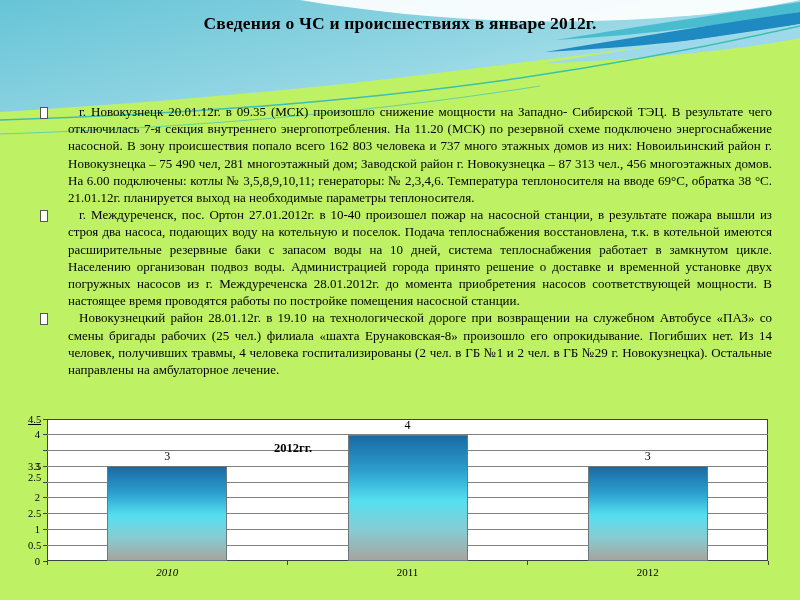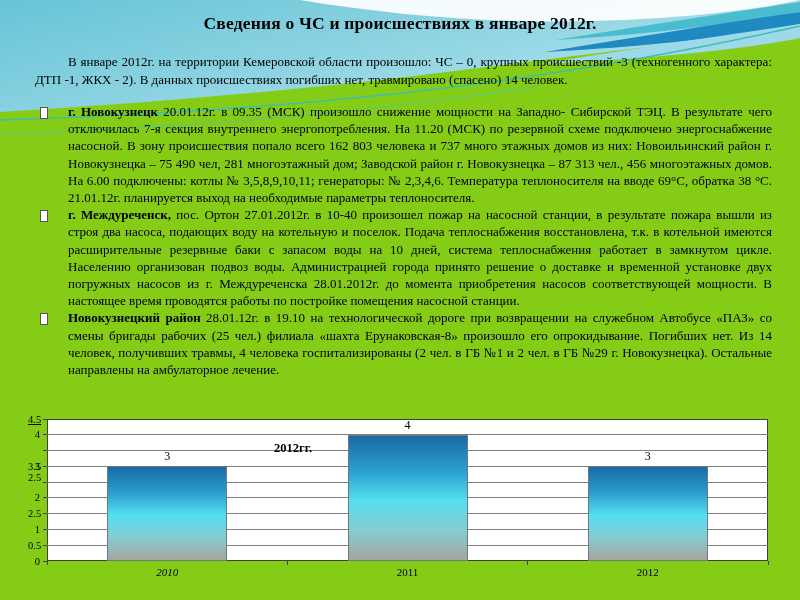--- a/index.html
+++ b/index.html
@@ -1,35 +1,35 @@
 <!DOCTYPE html>
 <html><head>
 <meta charset="utf-8">
 <style>
   html,body{margin:0;padding:0;}
   #slide{
-    position:relative;width:800px;height:600px;background:#84cc16;
+    position:relative;width:800px;height:600px;background:#bef264;
     overflow:hidden;font-family:"Liberation Serif",serif;color:#000;
   }
   #waves{position:absolute;top:0;left:0;width:800px;height:160px;}
   .slide-title{
     position:absolute;top:13px;left:0;width:100%;text-align:center;
     font-size:17.5px;font-weight:bold;letter-spacing:.2px;
   }
   .intro{
     position:absolute;left:35px;top:53px;width:737px;
     font-size:13px;line-height:17.5px;text-align:justify;text-indent:33px;
   }
   .bullets{position:absolute;left:38px;top:103px;width:734px;margin:0;padding:0;list-style:none;}
   .bullets li{position:relative;padding-left:30px;font-size:13px;line-height:17.2px;text-align:justify;}
   .bullet-marker{
     position:absolute;left:2px;top:4px;width:6px;height:10px;
     border:1px solid #555;background:#fff;
   }
-  .lead{font-weight:bold;}
+  .lead{font-weight:normal;margin-left:11px;}
   
   #chart{position:absolute;left:28px;top:398px;width:748px;height:196px;}
   #chart *{position:absolute;box-sizing:border-box;}
   .plot{border:1px solid #404040;background:#fff;}
   .gridline{height:1px;background:#808080;}
   .ytick{height:1px;background:#404040;}
   .xtick{width:1px;background:#404040;}
   .ylab{font-size:10.5px;text-align:right;line-height:11px;}
   .xlab{font-size:11px;text-align:center;}
   .bar{border:1px solid #6a7a80;}
@@ -53,21 +53,20 @@
     <path d="M300,0 C420,20 540,26 660,18 C720,14 770,7 800,0 Z" fill="#ffffff" opacity="0.92"></path>
     <path d="M800,2 C720,14 640,26 555,40 C660,34 745,22 800,12 Z" fill="#49bcd0"></path>
     <path d="M800,12 C715,24 630,38 545,52 C665,46 748,34 800,24 Z" fill="#1f8ac2"></path>
     <path d="M800,24 C710,38 625,50 540,64 C665,58 750,48 800,38 Z" fill="#9ed9eb"></path>
     <path d="M0,120 C200,114 380,98 520,78 C620,63 720,44 800,26" fill="none" stroke="#3cbfae" stroke-width="1.5"></path>
     <path d="M0,134 C220,127 400,108 540,86" fill="none" stroke="#48c4b6" stroke-width="1" opacity="0.75"></path>
   </svg>
 
   <div class="slide-title">Сведения о ЧС и происшествиях в январе 2012г.</div>
 
-  <div class="intro">В январе 2012г. на территории Кемеровской области произошло: ЧС – 0, крупных происшествий -3 (техногенного характера: ДТП -1, ЖКХ - 2). В данных происшествиях погибших нет, травмировано (спасено) 14 человек.</div>
 
   <ul class="bullets">
     <li>
       <span class="bullet-marker"></span><span class="lead">г. Новокузнецк</span><span> 20.01.12г. в 09.35 (МСК) произошло снижение мощности на Западно- Сибирской ТЭЦ. В результате чего отключилась 7-я секция внутреннего энергопотребления. На 11.20 (МСК) по резервной схеме подключено энергоснабжение насосной. В зону происшествия попало всего 162 803 человека и 737 много этажных домов из них: Новоильинский район г. Новокузнецка – 75 490 чел, 281 многоэтажный дом; Заводской район г. Новокузнецка – 87 313 чел., 456 многоэтажных домов. На 6.00 подключены: котлы № 3,5,8,9,10,11; генераторы: № 2,3,4,6. Температура теплоносителя на вводе 69°С, обратка 38 °С. 21.01.12г. планируется выход на необходимые параметры теплоносителя.</span>
     </li>
     <li>
       <span class="bullet-marker"></span><span class="lead">г. Междуреченск,</span><span> пос. Ортон 27.01.2012г. в 10-40 произошел пожар на насосной станции, в результате пожара вышли из строя два насоса, подающих воду на котельную и поселок. Подача теплоснабжения восстановлена, т.к. в котельной имеются расширительные резервные баки с запасом воды на 10 дней, система теплоснабжения работает в замкнутом цикле. Населению организован подвоз воды. Администрацией города принято решение о доставке и временной установке двух погружных насосов из г. Междуреченска 28.01.2012г. до момента приобретения насосов соответствующей мощности. В настоящее время проводятся работы по постройке помещения насосной станции.</span>
     </li>
     <li>
       <span class="bullet-marker"></span><span class="lead">Новокузнецкий район</span><span> 28.01.12г. в 19.10 на технологической дороге при возвращении на служебном Автобусе «ПАЗ» со смены бригады рабочих (25 чел.) филиала «шахта Ерунаковская-8» произошло его опрокидывание. Погибших нет. Из 14 человек, получивших травмы, 4 человека госпитализированы (2 чел. в ГБ №1 и 2 чел. в ГБ №29 г. Новокузнецка). Остальные направлены на амбулаторное лечение.</span>

